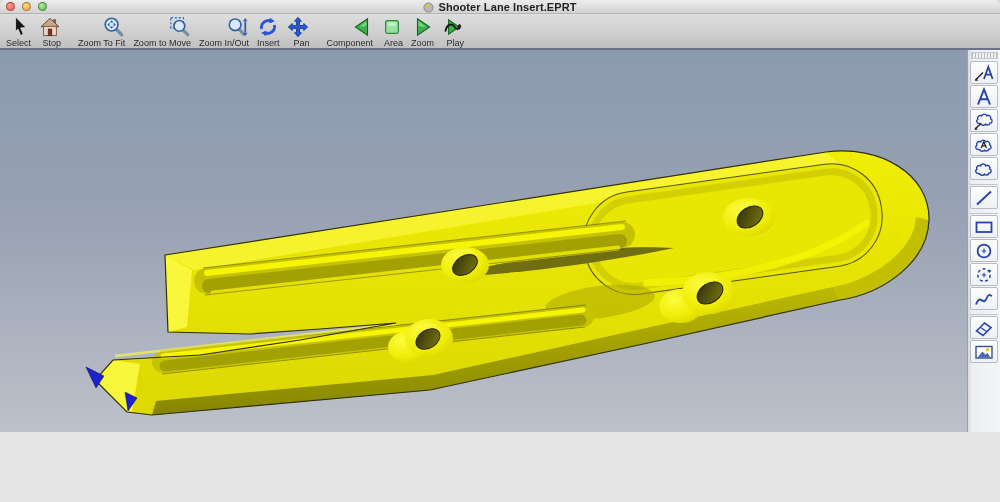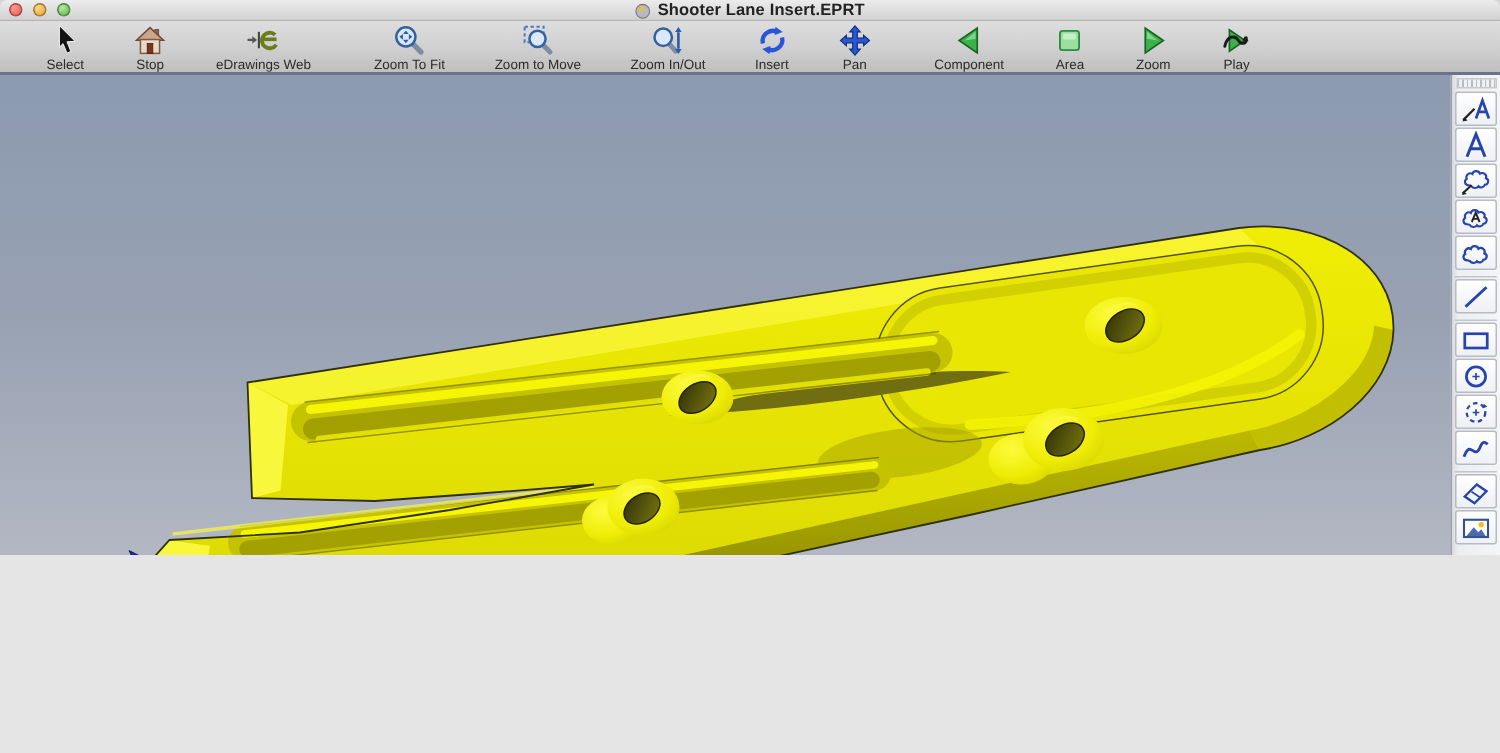--- a/index.html
+++ b/index.html
@@ -1,18 +1,18 @@
 <!DOCTYPE html>
 <html><head>
 <meta charset="utf-8">
 <style>
   * { margin:0; padding:0; box-sizing:border-box; }
   html,body { width:1000px; height:502px; overflow:hidden; }
   body { font-family:"Liberation Sans", sans-serif; background:#e5e5e5; }
-  .app { position:relative; width:1000px; height:370px; overflow:hidden; background:#d6d6d6; }
+  .app { position:relative; width:1000px; height:432px; overflow:hidden; background:#d6d6d6; }
 
   
   .titlebar {
     position:absolute; left:0; top:0; width:1000px; height:14px;
     background:linear-gradient(180deg,#ececec,#d2d2d2);
     border-bottom:1px solid #b6b6b6;
     border-radius:5px 5px 0 0;
   }
   .traffic { position:absolute; left:6px; top:2px; display:flex; gap:7px; }
   .light { width:9px; height:9px; border-radius:50%; border:0.5px solid rgba(0,0,0,.35); }
@@ -24,22 +24,22 @@
   .doc-icon { width:11px; height:11px; display:block; }
   .title-text { font-size:11px; font-weight:bold; color:#222; letter-spacing:0.1px; }
 
   
   .toolbar {
     position:absolute; left:0; top:14px; width:1000px; height:36px;
     background:linear-gradient(180deg,#dedede 0%,#cfcfcf 55%,#bfbfbf 100%);
     border-bottom:2px solid #6b7487;
     display:flex; align-items:flex-start; padding:2px 0 0 2px;
   }
-  .tb-item { display:flex; flex-direction:column; align-items:center;
-    padding:0 4px; cursor:default;margin-left:25px; }
+  .tb-item { display:flex; flex-direction:column; align-items:flex-end;
+    padding:0 4px; cursor:default; }
   .tb-item svg { display:block; }
   .tb-label { font-size:9px; color:#2b2b2b; white-space:nowrap; margin-top:0; line-height:10px; }
   .tb-gap { width:9px; }
   .tb-item.disabled .tb-icon { opacity:.55; }
 
   
   .viewport {
     position:absolute; left:0; top:50px; width:967px; height:452px;
     background:linear-gradient(180deg,#8c9ab0 0%, #97a1b2 35%, #b6bac5 75%, #c9ccd3 100%);
   }
@@ -99,32 +99,20 @@
         <svg width="22" height="22" viewBox="0 0 20 20">
           <rect x="13" y="3.4" width="2.2" height="4.5" fill="#9a6a50" stroke="#6a4433" stroke-width="0.6"></rect>
           <path d="M1.8,9.8 L10,2.2 L18.2,9.8 Z" fill="#caa68c" stroke="#6a4a38" stroke-width="0.9"></path>
           <rect x="4.2" y="9.4" width="11.6" height="8.4" fill="#e9d9c9" stroke="#85563d" stroke-width="0.9"></rect>
           <rect x="8.3" y="11.8" width="3.4" height="6" fill="#7c3322" stroke="#4c1e12" stroke-width="0.5"></rect>
         </svg>
         </span>
       <span class="tb-label">Stop</span>
     </div>
 
-    <div class="tb-item">
-      <span class="tb-icon">
-        <svg width="24" height="22" viewBox="0 0 24 20">
-          <line x1="1" y1="9.6" x2="4.6" y2="9.6" stroke="#555" stroke-width="1.5"></line>
-          <path d="M4.2,7.2 L7.4,9.6 L4.2,12 Z" fill="#555"></path>
-          <line x1="8.6" y1="4.2" x2="8.6" y2="15.2" stroke="#444" stroke-width="1.4"></line>
-          <path d="M20.2,12.8 A5.2,5.2 0 1 1 19.4,6.2" stroke="#6b7d1a" stroke-width="2.6" fill="none"></path>
-          <line x1="10.6" y1="9.2" x2="20.4" y2="9.2" stroke="#6b7d1a" stroke-width="2.4"></line>
-        </svg>
-        </span>
-      <span class="tb-label">eDrawings Web</span>
-    </div>
 
     <div class="tb-gap"></div>
 
     <div class="tb-item">
       <span class="tb-icon">
         <svg width="22" height="22" viewBox="0 0 20 20">
           <line x1="12" y1="12" x2="17" y2="17" stroke="#7d8ea0" stroke-width="3.2" stroke-linecap="round"></line>
           <circle cx="7.8" cy="7.8" r="5.8" fill="#d9e9fb" stroke="#33619f" stroke-width="1.5"></circle>
           <path d="M7.8,3.9 l1.7,2.1 h-3.4 Z M7.8,11.7 l1.7,-2.1 h-3.4 Z M3.9,7.8 l2.1,-1.7 v3.4 Z M11.7,7.8 l-2.1,-1.7 v3.4 Z" fill="#2a5ca8"></path>
         </svg>

